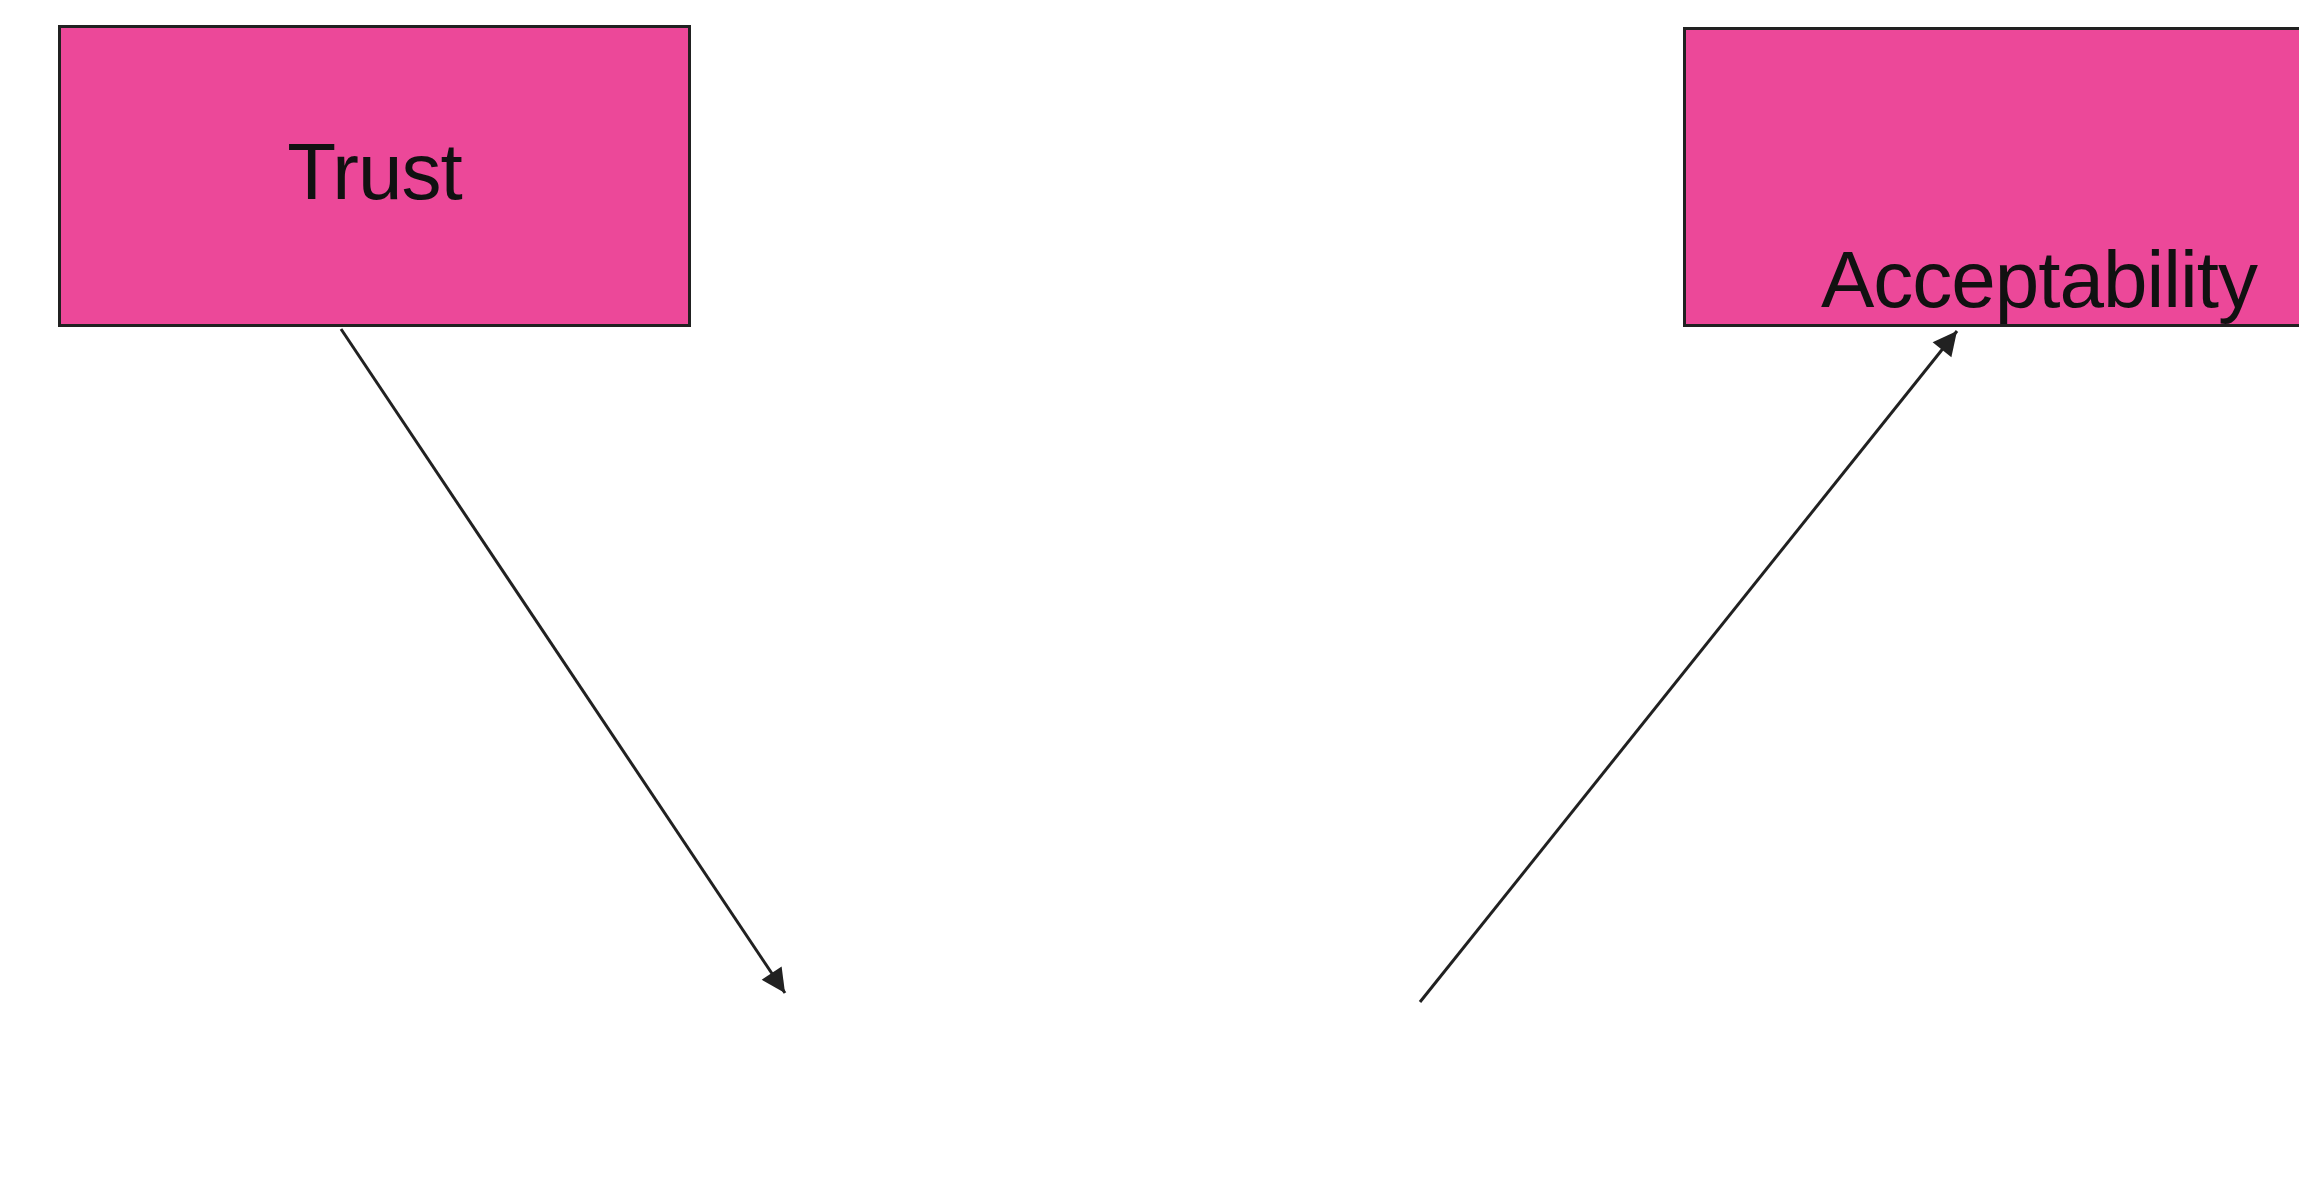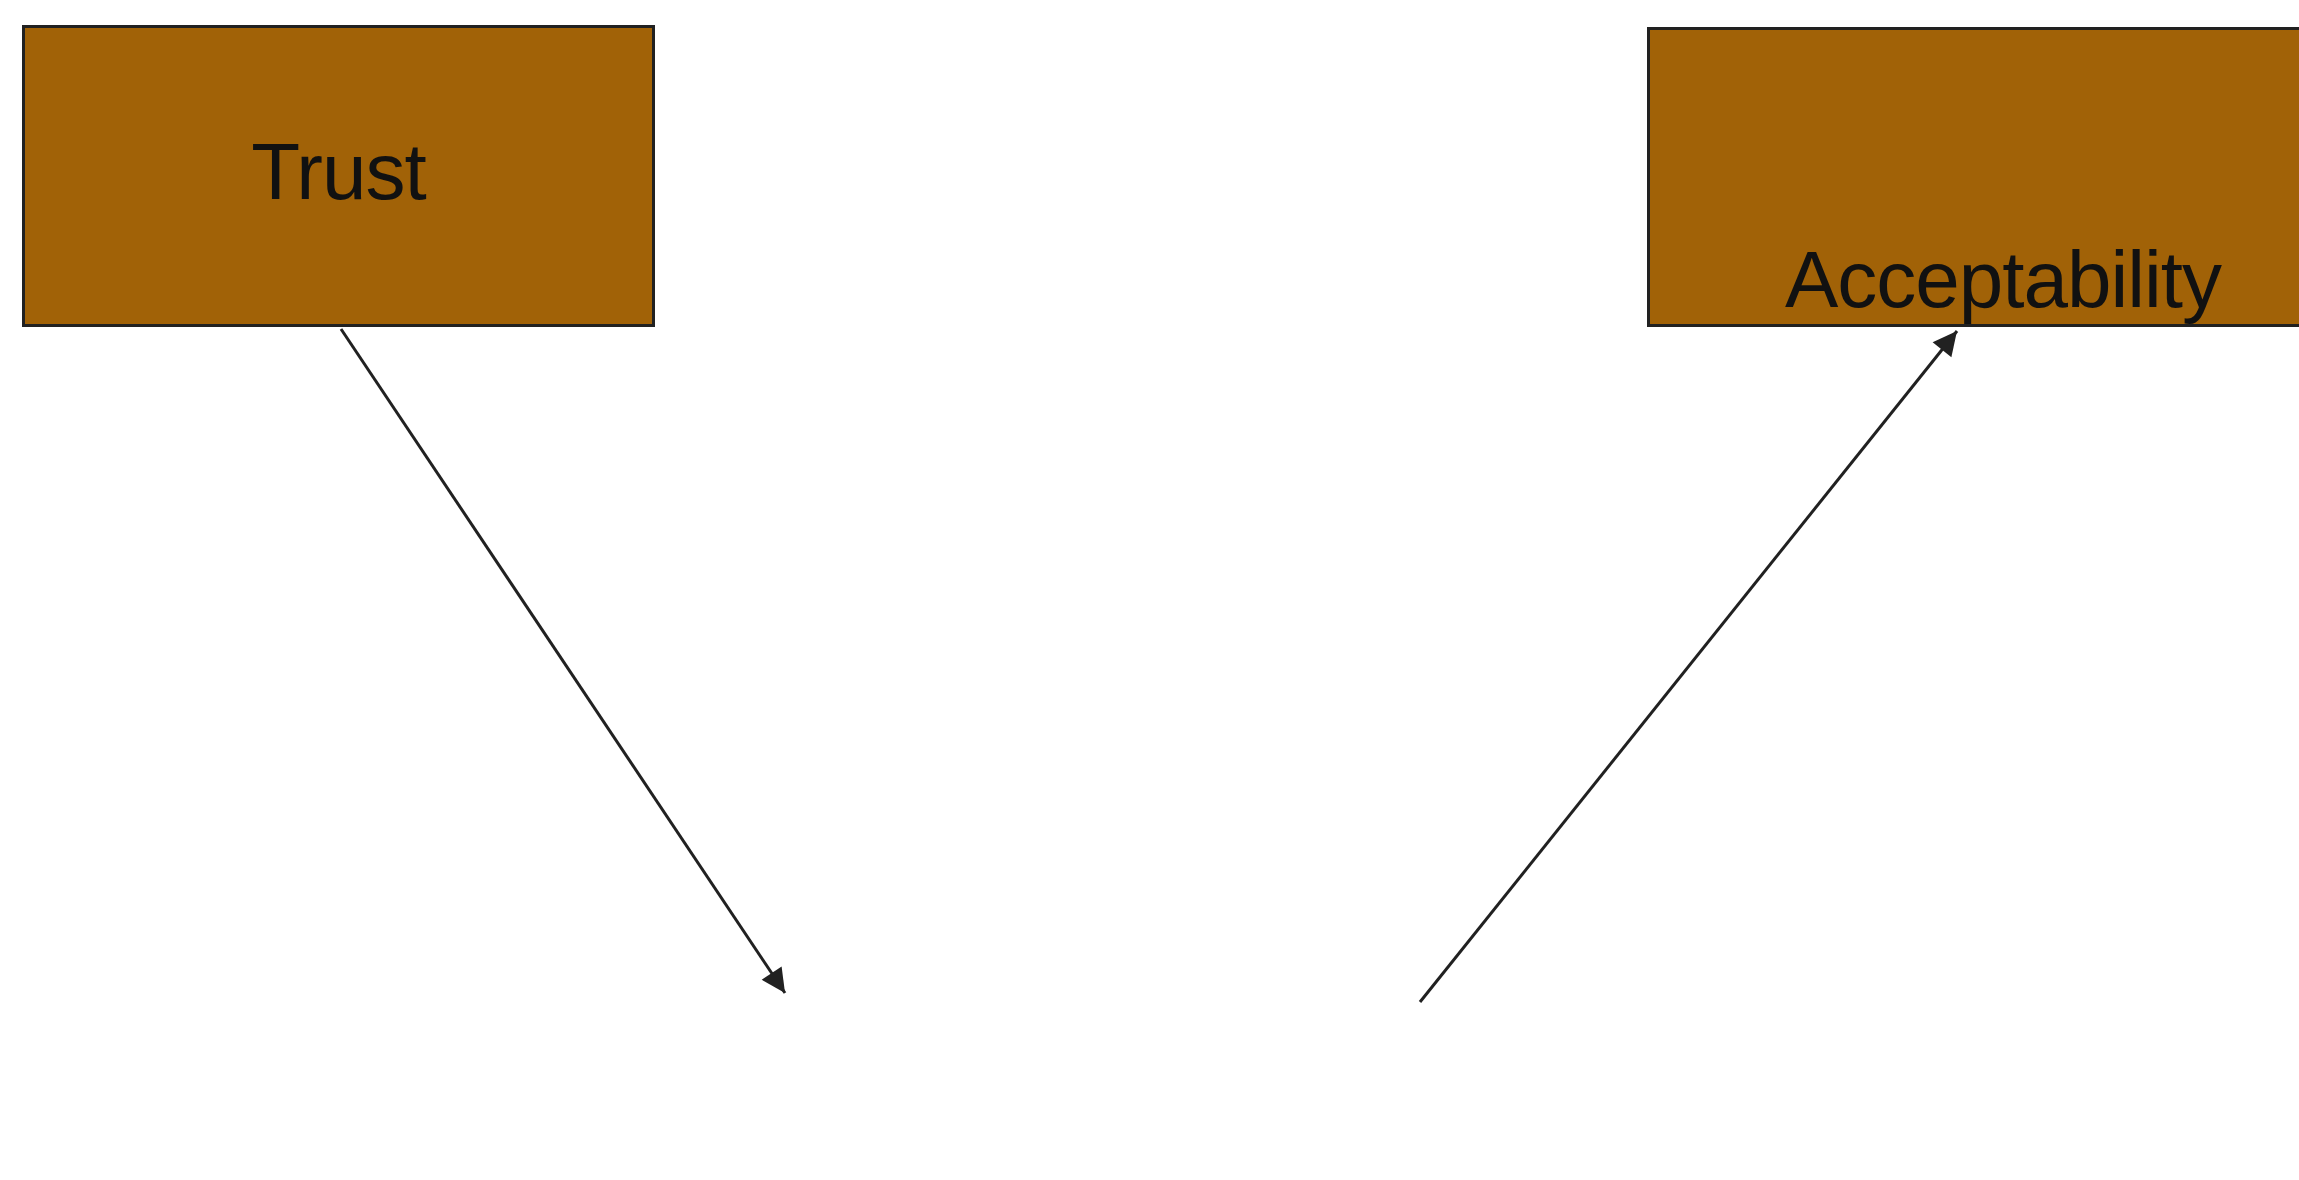--- a/index.html
+++ b/index.html
@@ -12,24 +12,25 @@
     width: 2299px;
     height: 1180px;
     background: #ffffff;
     font-family: "Liberation Sans", sans-serif;
     overflow: hidden;
   }
   .node {
     position: absolute;
     box-sizing: border-box;
     border: 3px solid #212121;
-    background: #a16207;
+    background: #ec4899;
     display: flex;
     align-items: center;
     justify-content: center;
+    margin-left: 36px;
   }
   .node-label {
     color: #111111;
     font-size: 80px;
     line-height: 1;
     letter-spacing: -1px;
     white-space: nowrap;
     transform: translateY(-4px);
   }
   .node-trust         { left: 22px;   top: 25px;  width: 633px; height: 302px; }

